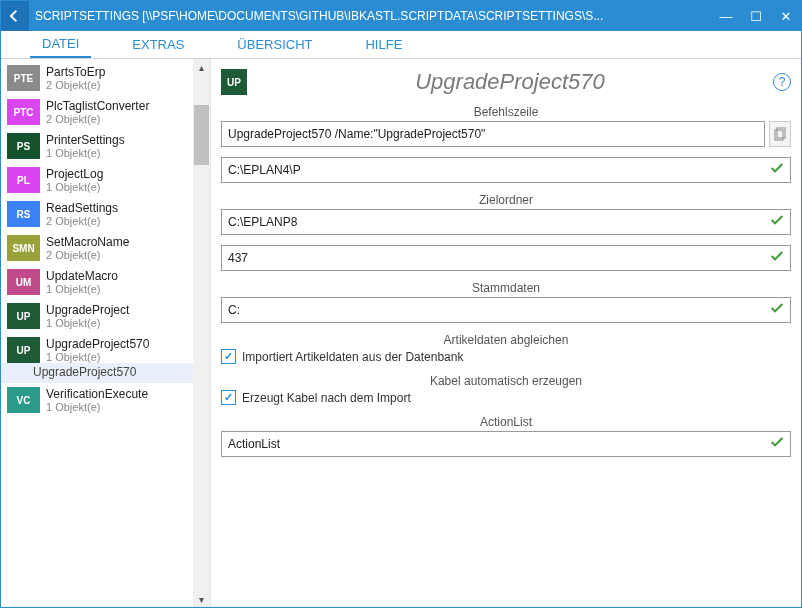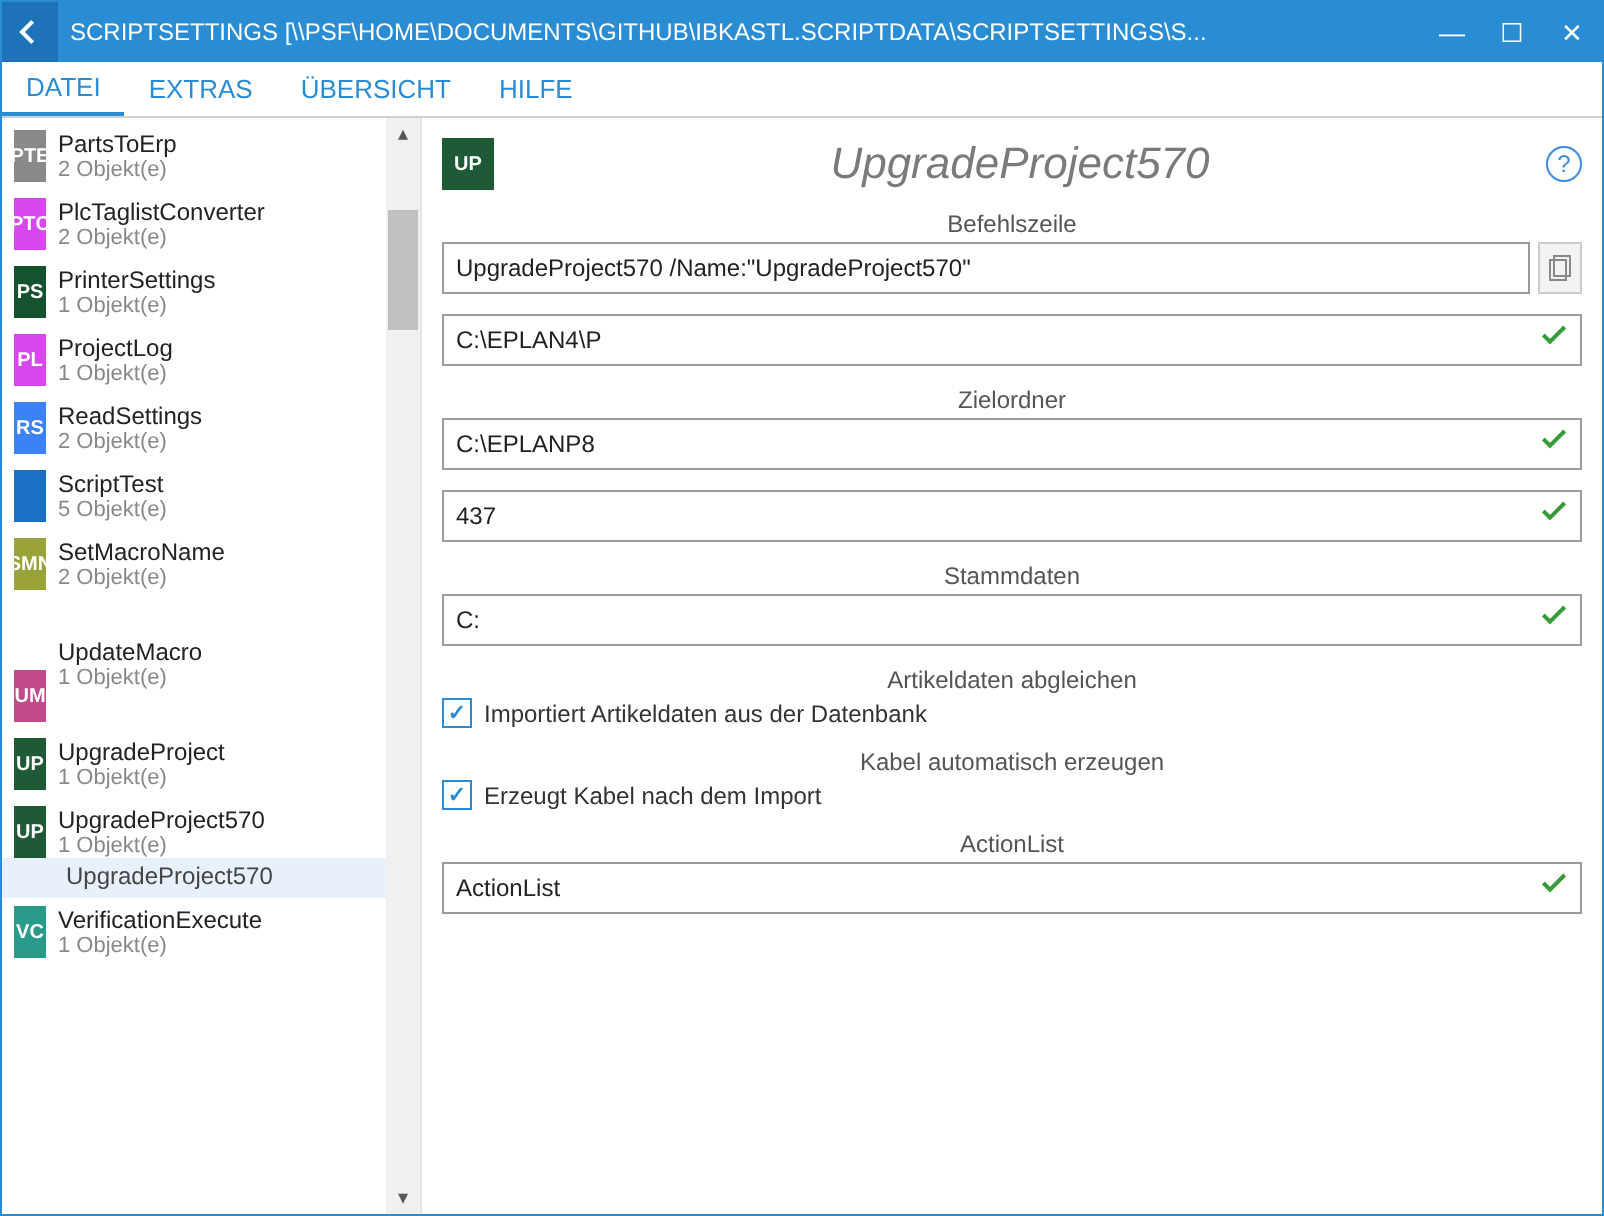--- a/index.html
+++ b/index.html
@@ -5,31 +5,31 @@
   * { box-sizing: border-box; margin: 0; padding: 0; font-family: "Segoe UI", sans-serif; }
   body { width: 802px; height: 608px; overflow: hidden; background: #fff; border: 1px solid #2a8dd4; }
   .titlebar { height: 30px; background: #2a8dd4; color: #fff; display: flex; align-items: center; font-size: 12px; }
   .titlebar-icon { width: 28px; height: 30px; display: flex; align-items: center; justify-content: center; background: #1d72b8; }
   .titlebar-icon svg { width: 16px; height: 16px; }
   .titlebar-text { flex: 1; padding: 0 6px; white-space: nowrap; overflow: hidden; }
   .titlebar-btns { display: flex; }
   .tbtn { width: 30px; height: 30px; display: flex; align-items: center; justify-content: center; color: #fff; font-size: 13px; }
   .tbtn.close { width: 30px; }
   .menubar { height: 28px; display: flex; align-items: stretch; border-bottom: 1px solid #d0d0d0; font-size: 13px; }
-  .menuitem { padding: 0 12px; display: flex; align-items: center; color: #2a8dd4; }
+  .menuitem { padding: 0 12px; display: flex; align-items: center; color: #2a8dd4; margin-left: 29px; }
   .menuitem.active { border-bottom: 2px solid #2a8dd4; color: #2a8dd4; font-weight: 500; }
   .content { display: flex; height: calc(608px - 30px - 28px - 2px); }
   .sidebar { width: 210px; border-right: 1px solid #e5e5e5; overflow-y: auto; position: relative; }
   .sidebar-inner { padding-top: 2px; }
   .scrolltrack { position:absolute; right:0; top:0; width:17px; height:100%; background:#f0f0f0; display:flex; flex-direction:column; align-items:center;}
   .scroll-arrow { font-size:10px; color:#555; height:16px; display:flex; align-items:center; }
   .scroll-thumb { width:15px; flex:0 0 60px; background:#c0c0c0; margin-top:auto; margin-bottom:auto;}
   .list-item { display: flex; gap: 6px; padding: 4px 6px; align-items: center; }
-  .li-icon { width: 16px; height: 26px; display:flex; align-items:center; justify-content:center; color:#fff; font-size:10px; font-weight:bold; }
-  .li-icon.gray{background:#8a8a8a;} .li-icon.orange{background:#d946ef;} .li-icon.navy{background:#14532d;} .li-icon.red{background:#3b82f6;} .li-icon.blue{background:#1b6fc4;} .li-icon.olive{background:#9aa33a;} .li-icon.pink{background:#c24a8b;margin-top:32px;} .li-icon.darkgreen{background:#1d5a35;} .li-icon.darkgreen2{background:#1d5a35;} .li-icon.teal{background:#2a9a8a;}
+  .li-icon { width: 33px; height: 26px; display:flex; align-items:center; justify-content:center; color:#fff; font-size:10px; font-weight:bold; }
+  .li-icon.gray{background:#8a8a8a;} .li-icon.orange{background:#d946ef;} .li-icon.navy{background:#14532d;} .li-icon.red{background:#3b82f6;} .li-icon.blue{background:#1b6fc4;} .li-icon.olive{background:#9aa33a;} .li-icon.pink{background:#c24a8b;} .li-icon.darkgreen{background:#1d5a35;} .li-icon.darkgreen2{background:#1d5a35;} .li-icon.teal{background:#2a9a8a;}
   .li-text { display:flex; flex-direction:column; }
   .li-name { font-size: 12px; color:#222; }
   .li-sub { font-size: 11px; color:#888; }
   .selected-sub { padding: 2px 6px 4px 32px; font-size: 12px; color:#444; background:#e8f1fb; margin-top:-4px; }
   .main { flex:1; padding: 6px 10px; overflow-y:auto; }
   .main-header { display:flex; align-items:center; gap:10px; height:34px; margin-bottom:6px; }
   .mh-icon { width:26px; height:26px; background:#1d5a35; color:#fff; display:flex; align-items:center; justify-content:center; font-size:10px; font-weight:bold; }
   .mh-title { flex:1; text-align:center; font-size:22px; color:#7a7a7a; font-style:italic; font-weight:300; }
   .mh-help { width:18px; height:18px; border-radius:50%; border:1px solid #3a8bd6; color:#3a8bd6; font-size:12px; display:flex; align-items:center; justify-content:center; }
   .field { margin-bottom: 10px; }
@@ -101,27 +101,20 @@
     </div>
         </div>
         <div class="list-item">
           <div class="li-icon red">RS</div>
     <div class="li-text">
       <span class="li-name">ReadSettings</span>
       <span class="li-sub">2 Objekt(e)</span>
     </div>
         </div>
         <div class="list-item">
-          <div class="li-icon blue"></div>
-    <div class="li-text">
-      <span class="li-name">ScriptTest</span>
-      <span class="li-sub">5 Objekt(e)</span>
-    </div>
-        </div>
-        <div class="list-item">
           <div class="li-icon olive">SMN</div>
     <div class="li-text">
       <span class="li-name">SetMacroName</span>
       <span class="li-sub">2 Objekt(e)</span>
     </div>
         </div>
         <div class="list-item">
           <div class="li-icon pink">UM</div>
     <div class="li-text">
       <span class="li-name">UpdateMacro</span>

